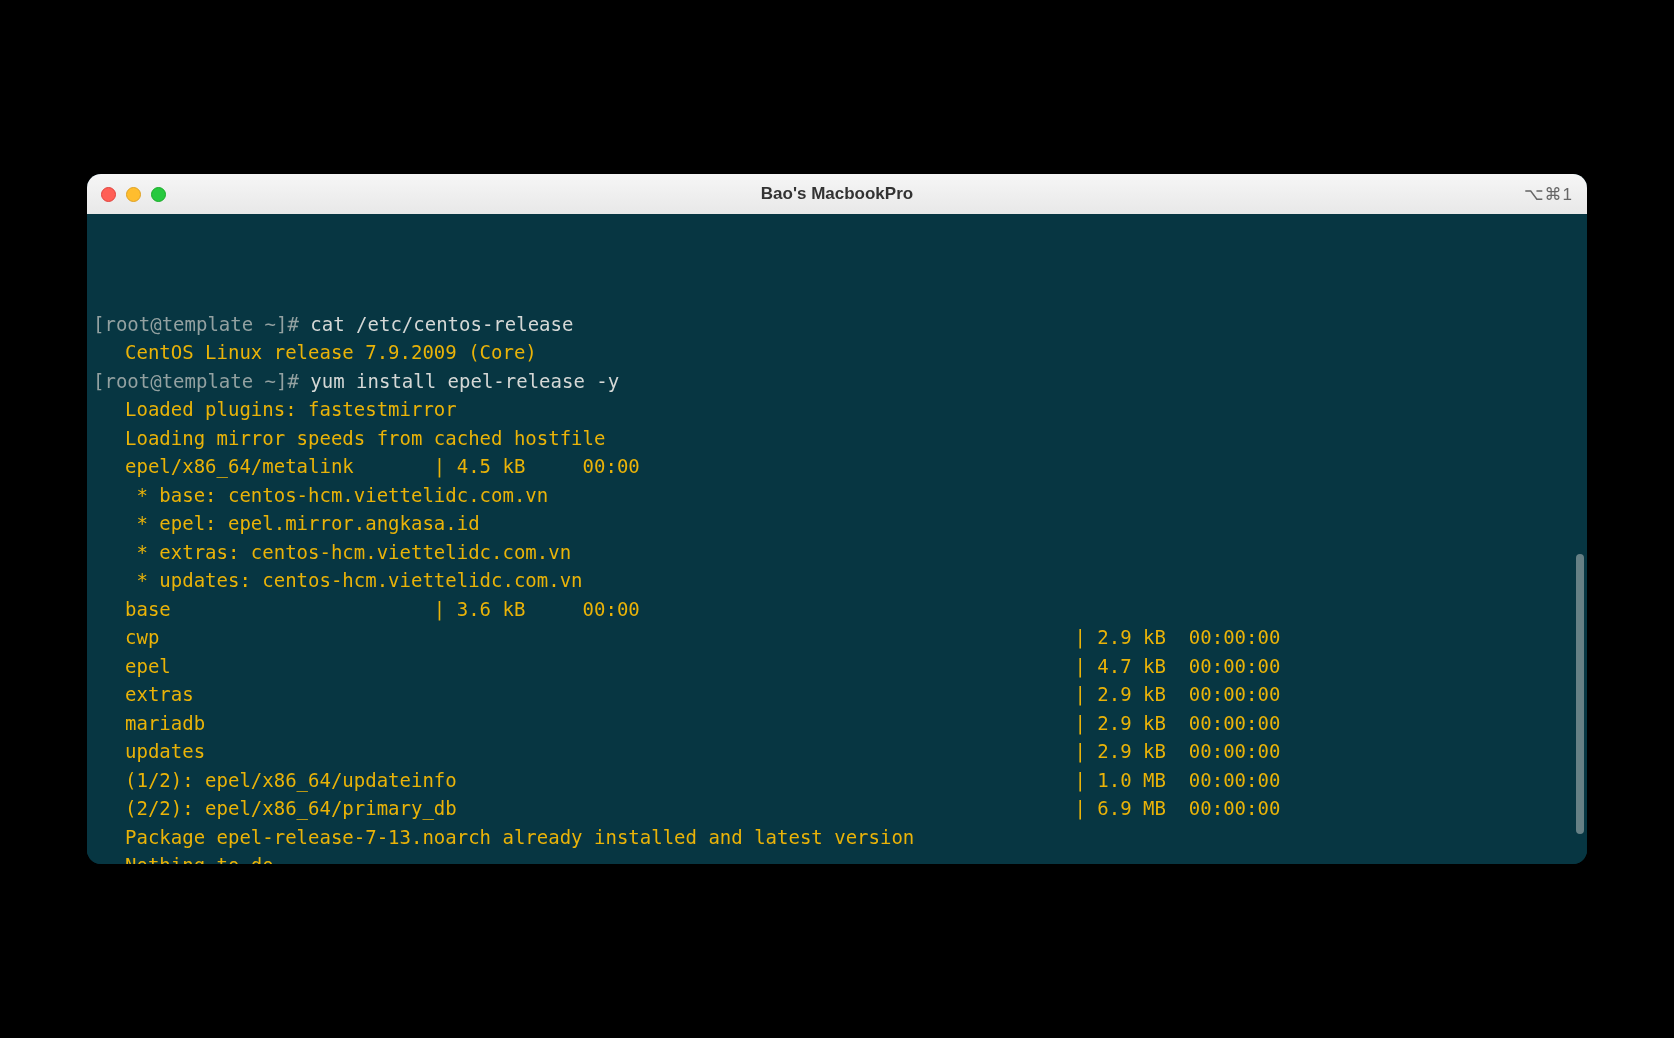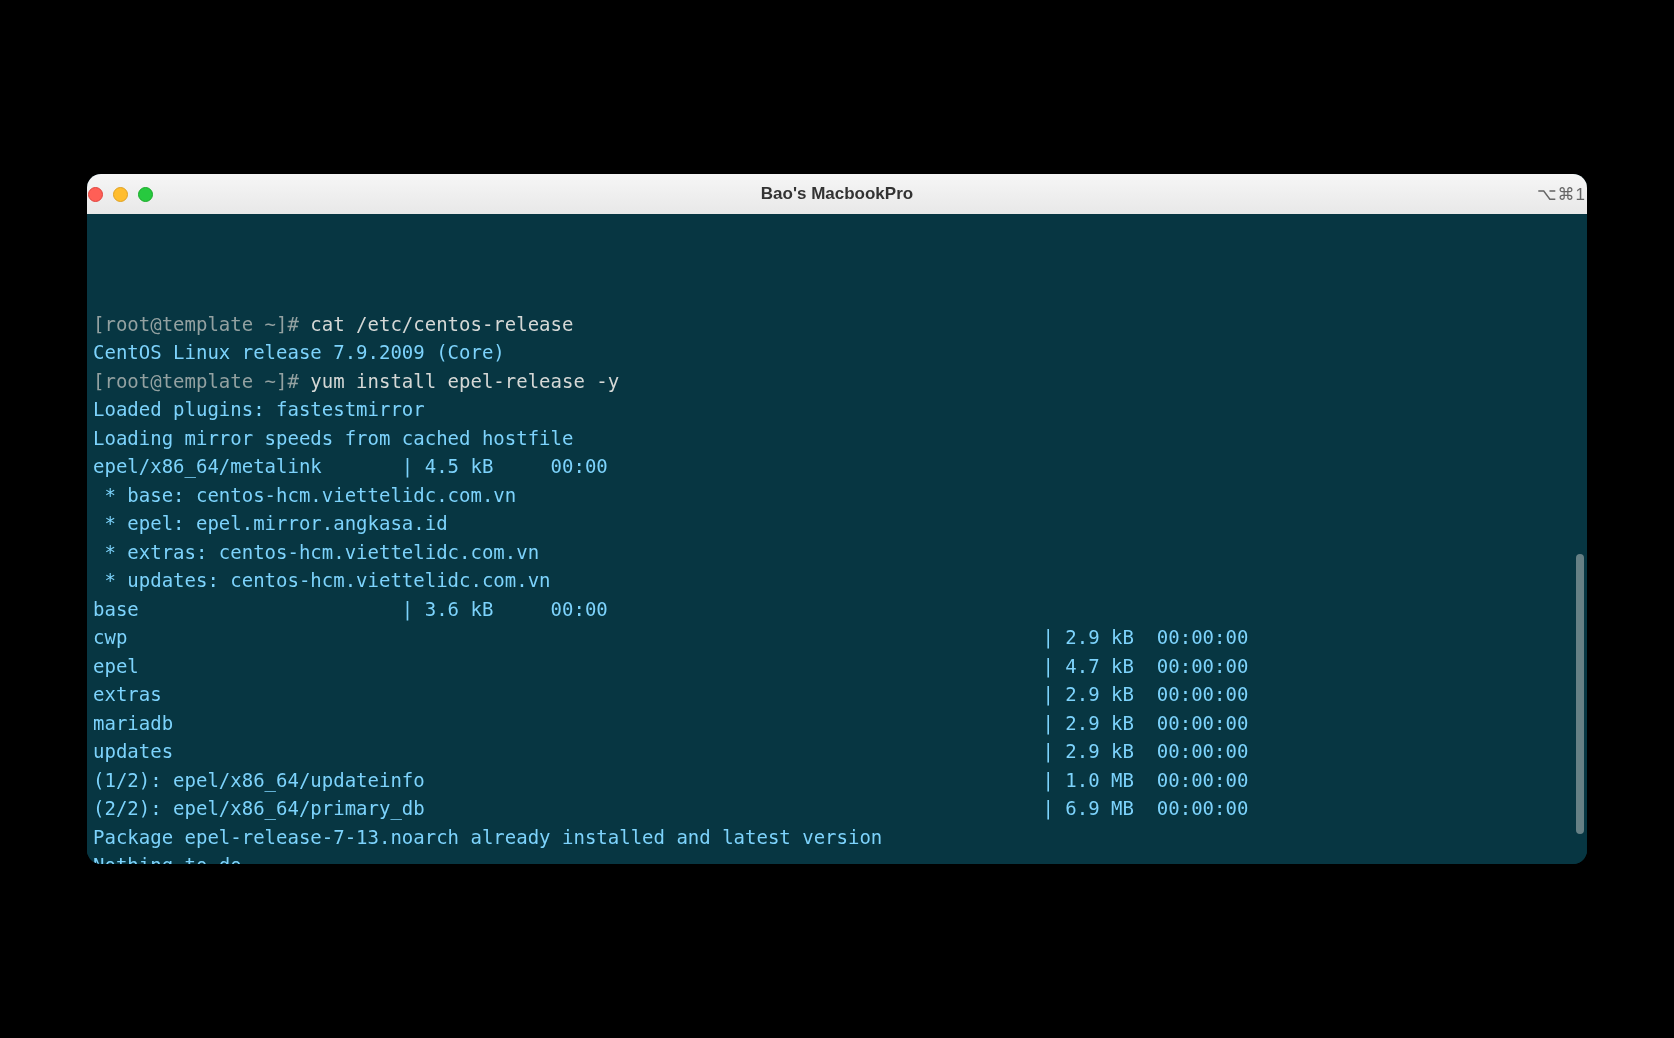--- a/index.html
+++ b/index.html
@@ -22,21 +22,21 @@
       display: flex;
       flex-direction: column;
       position: relative;
     }
     .titlebar {
       height: 40px;
       background: linear-gradient(#f6f6f6, #e8e8e8);
       display: flex;
       align-items: center;
       position: relative;
-      padding: 0 1px;
+      padding: 0 14px;
       flex-shrink: 0;
     }
     .traffic-lights {
       display: flex;
       gap: 10px;
       align-items: center;
     }
     .dot {
       width: 15px;
       height: 15px;
@@ -69,21 +69,21 @@
       font-size: 19px;
       line-height: 1.5;
       color: #93a1a1;
       overflow-y: auto;
       white-space: pre;
       position: relative;
     }
     .line { white-space: pre; }
     .prompt { color: #93a1a1; }
     .cmd { color: #d5d8d6; }
-    .out { color: #7dd3fc; }
+    .out { color: #eab308; margin-left: 32px; }
     .scrollbar {
       position: absolute;
       right: 3px;
       top: 380px;
       width: 8px;
       height: 280px;
       background: rgba(180,190,190,0.55);
       border-radius: 4px;
     }
   </style>

